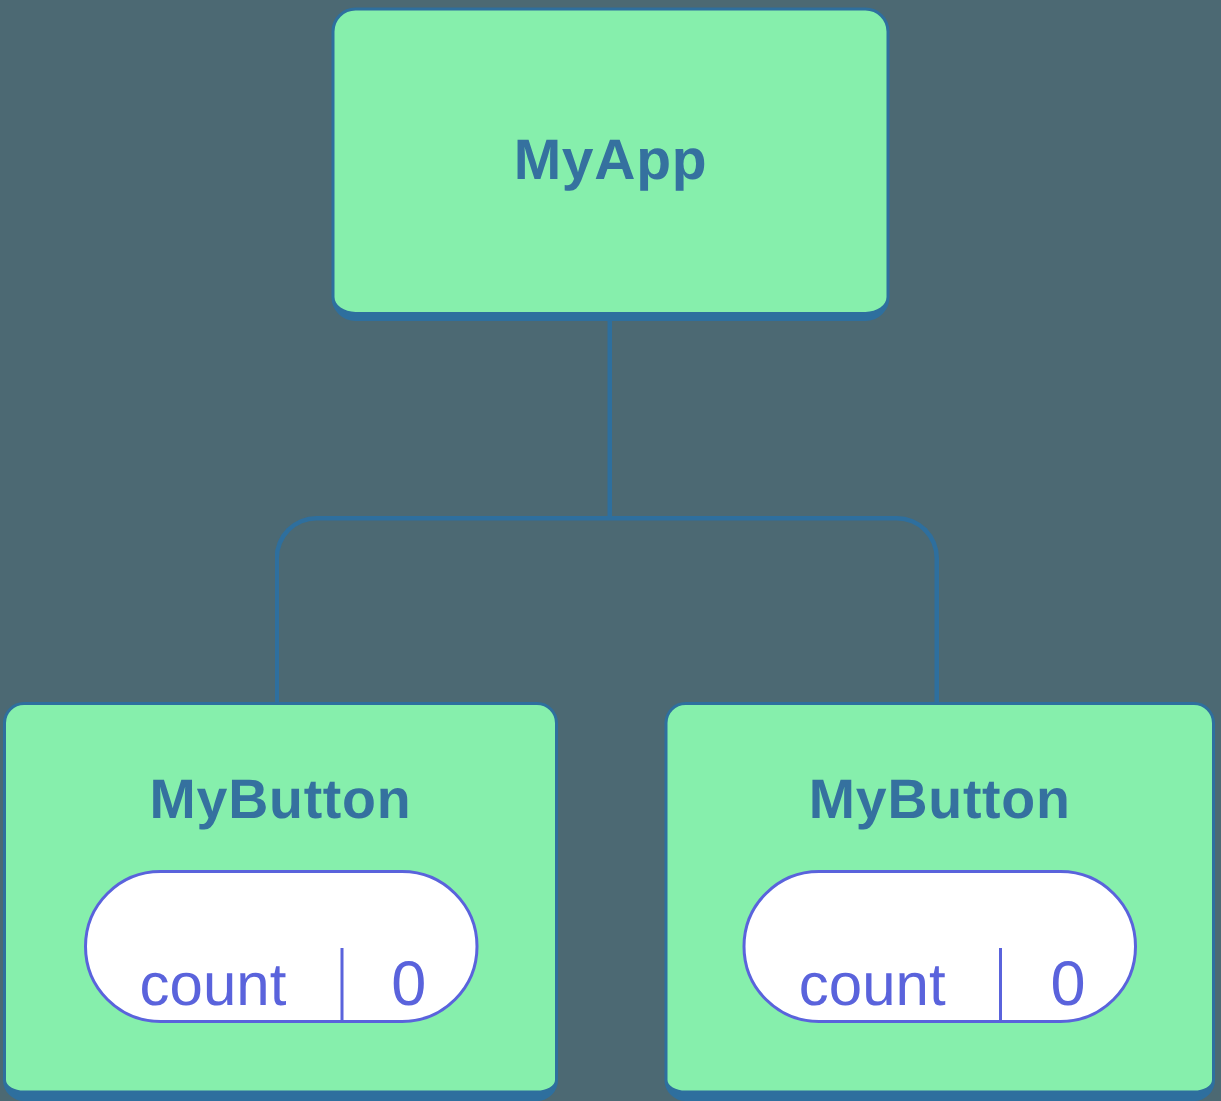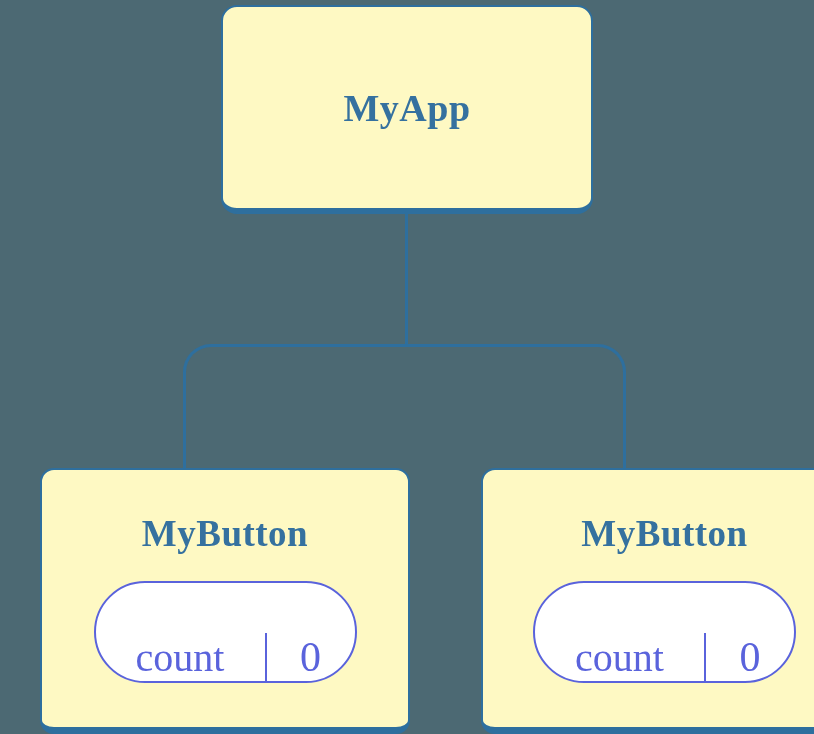--- a/index.html
+++ b/index.html
@@ -12,46 +12,44 @@
     position: relative;
     width: 814px;
     height: 734px;
     background: #4C6973;
     overflow: hidden;
   }
 
   
   .node {
     position: absolute;
-    background: #fef9c3;
+    background: #86efac;
     border: 2px solid #2E6F9E;
     border-bottom-width: 6px;
     box-sizing: border-box;
-    font-family: Liberation Serif, serif;
   }
   .node-root {
     left: 221px;
     top: 5px;
     width: 372px;
     height: 209px;
     border-radius: 16px;
     display: flex;
     align-items: center;
     justify-content: center;
   }
   .node-child {
     top: 468px;
     width: 370px;
     height: 266px;
     border-radius: 14px;
     border-bottom-width: 7px;
     display: flex;
     flex-direction: column;
     align-items: center;
-    margin-left: 38px;
   }
   .node-child-left  { left: 2px; }
   .node-child-right { left: 443px; width: 367px; }
 
   .node-title {
     color: #35719F;
     font-size: 38px;
     font-weight: 600;
     letter-spacing: 0.5px;
   }

